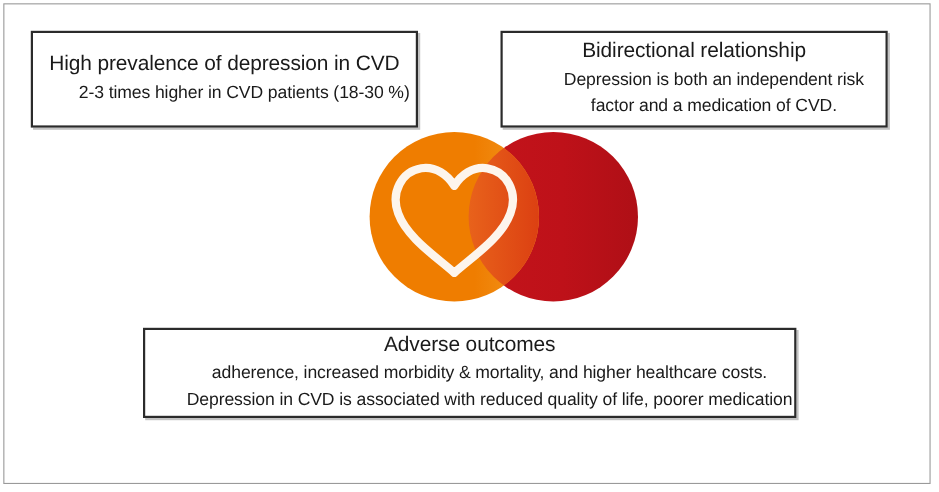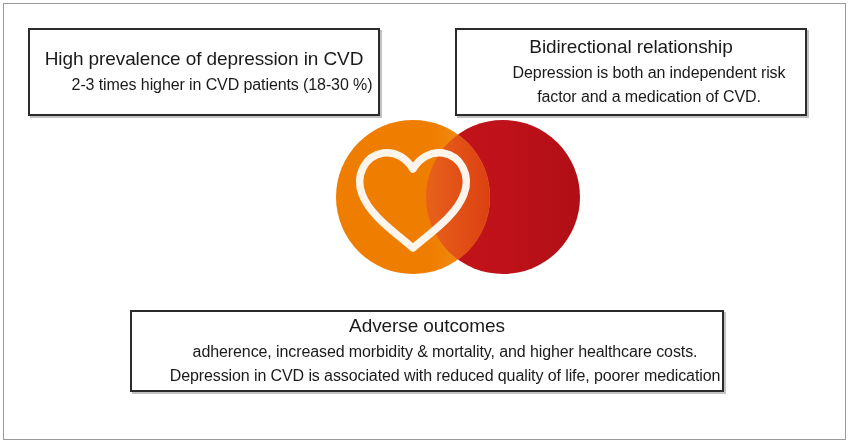--- a/index.html
+++ b/index.html
@@ -68,21 +68,21 @@
   #box-bidirectional {
     left: 455px;
     top: 28px;
     width: 352px;
     height: 88px;
     padding: 4px 6px 6px 6px;
     align-items: center;
   }
   #box-adverse {
     left: 130px;
-    top: 310px;
+    top: 298px;
     width: 594px;
     height: 82px;
     padding: 3px 6px 5px 6px;
   }
 
   
   .venn {
     position: absolute;
     left: 336px;
     top: 120px;

